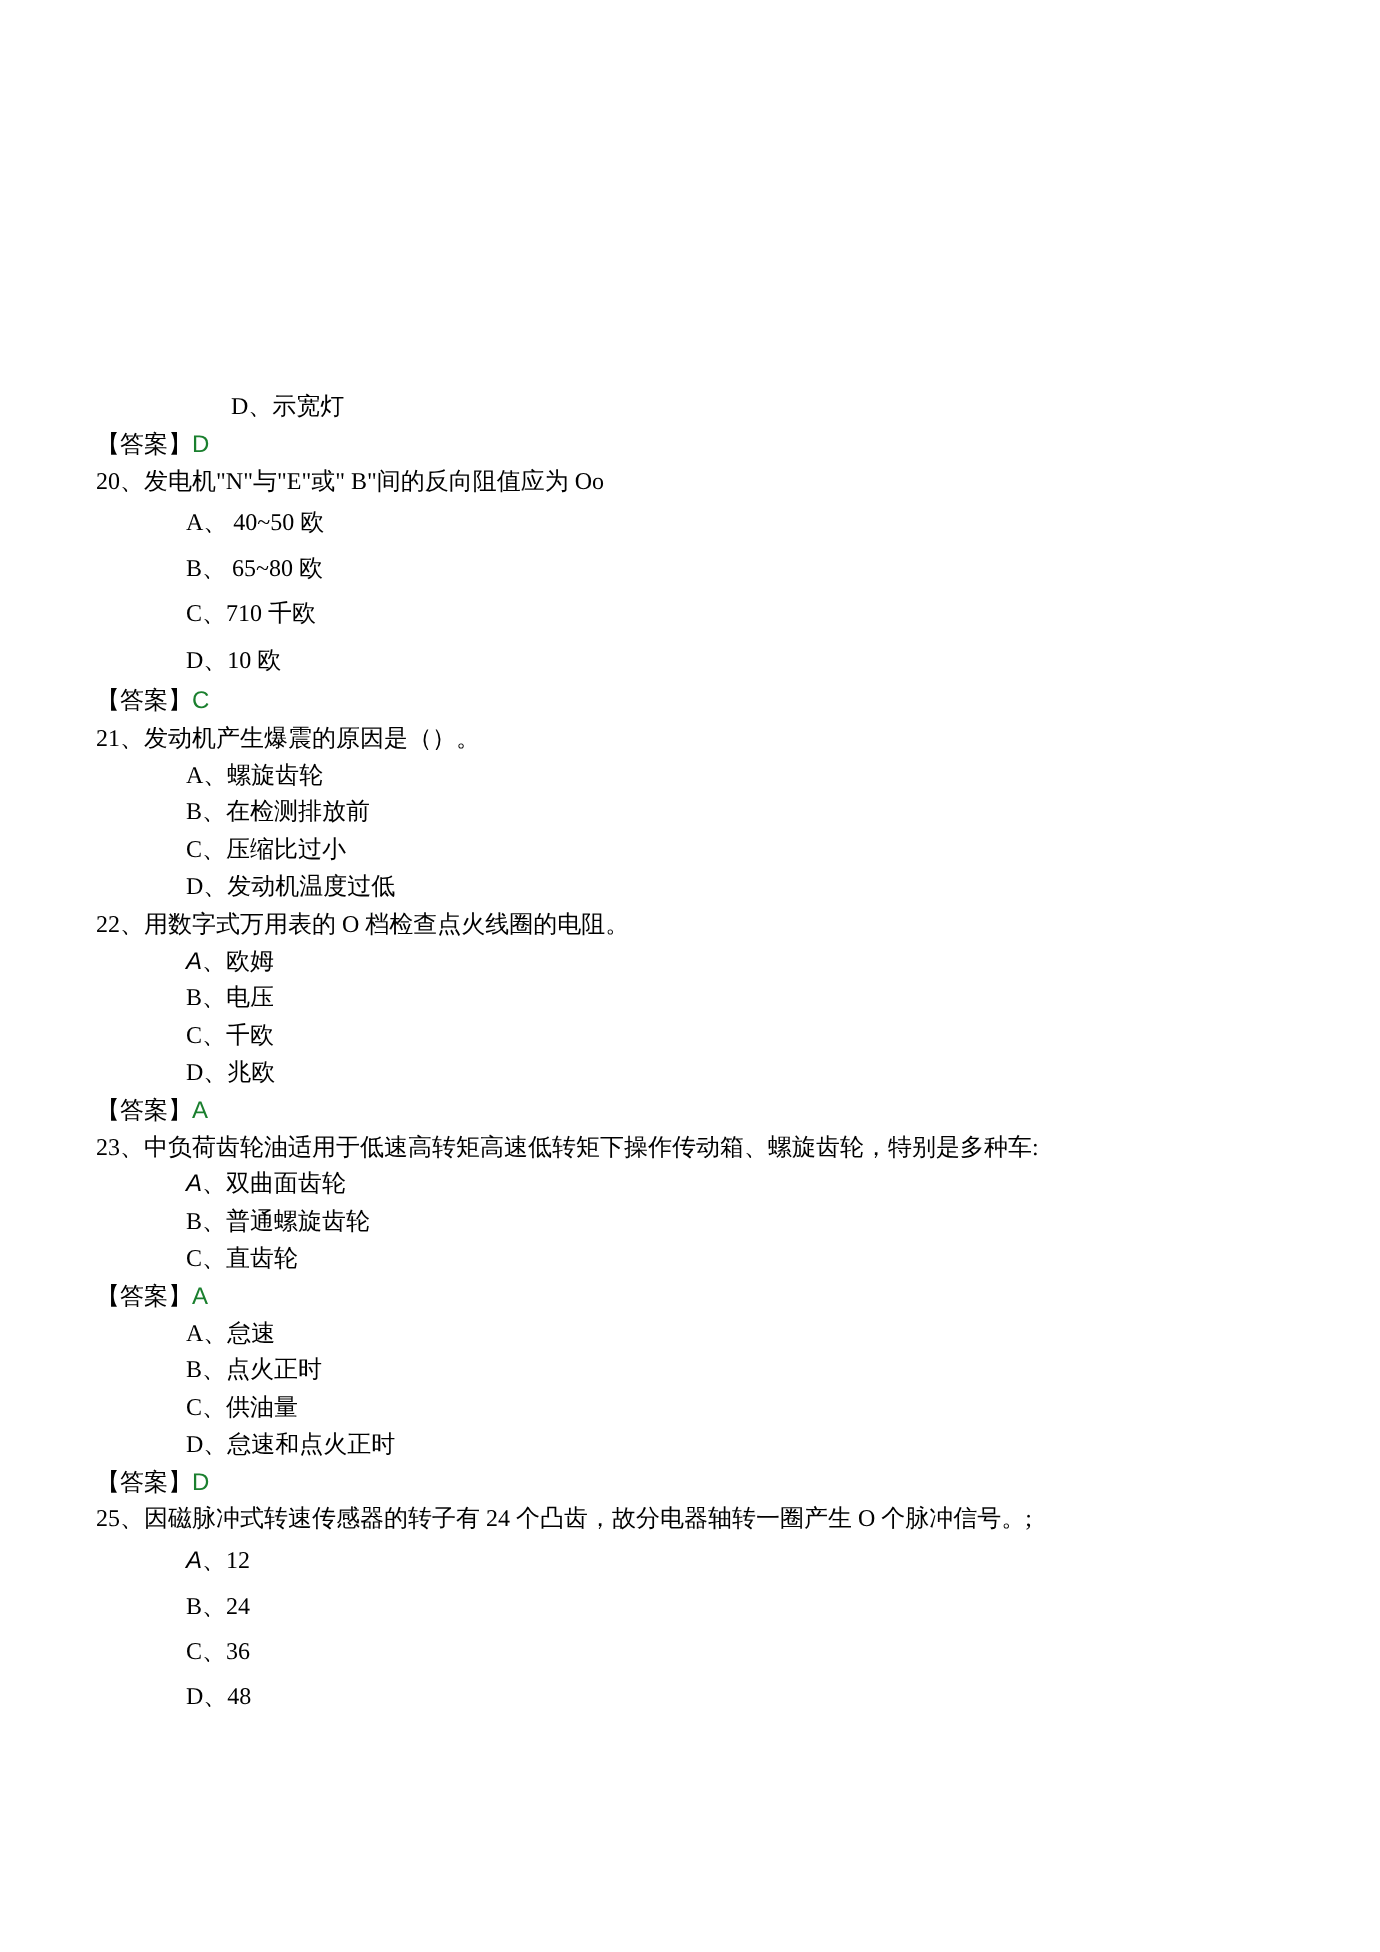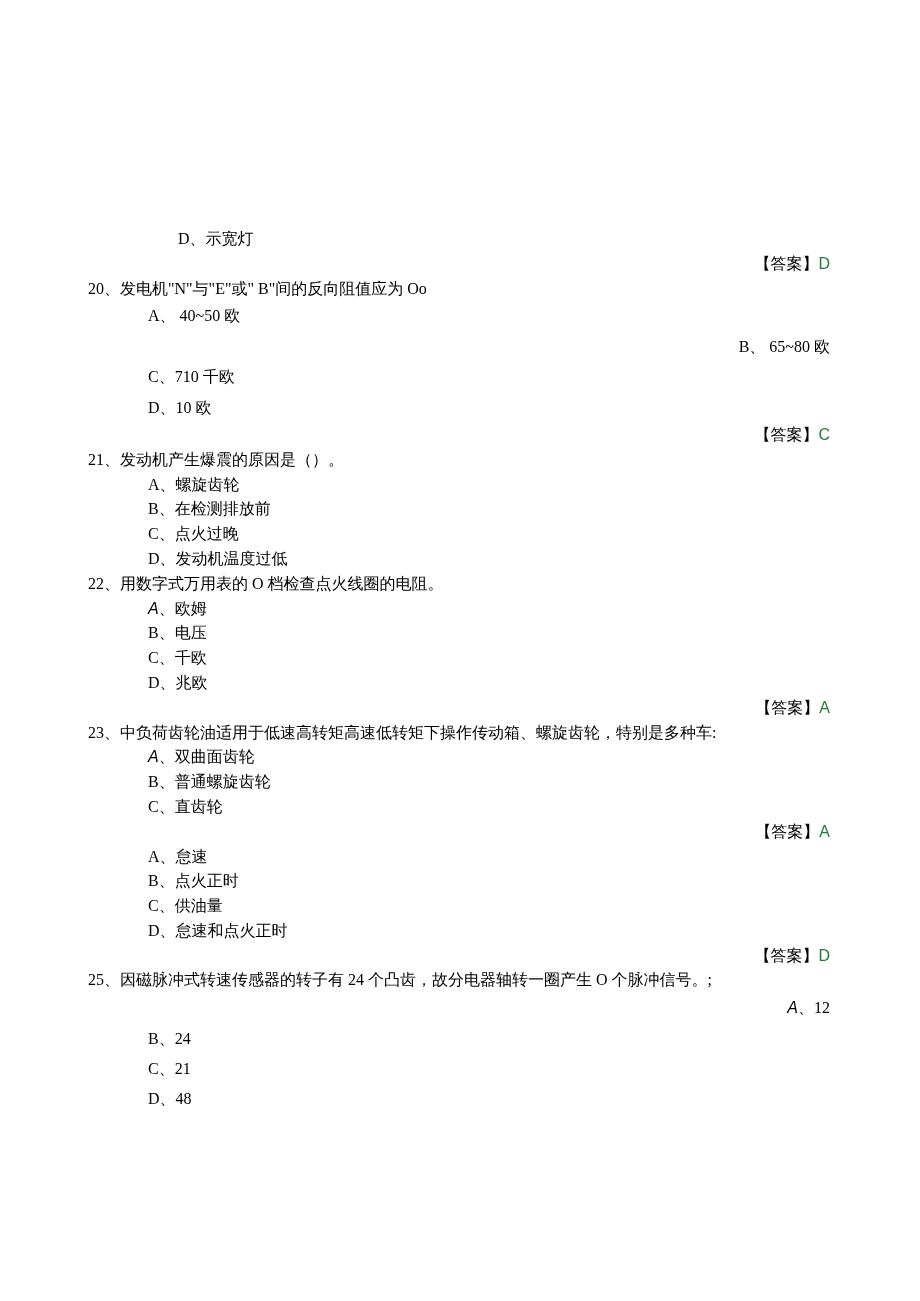--- a/index.html
+++ b/index.html
@@ -12,32 +12,32 @@
     width: 920px;
     min-height: 1301px;
     padding: 227px 0 0 0;
     box-sizing: border-box;
     font-family: "SimSun", "宋体", serif;
     font-size: 16px;
     color: #000000;
     line-height: 1.55;
   }
   .content {
-    padding-left: 88px;
+    padding-left: 64px;
     padding-right: 90px;
+    margin-top: 33px;
   }
   .option {
     padding-left: 60px;
   }
   .question {
     padding-left: 0;
   }
   .answer {
     padding-left: 0;
-    text-align: right;
   }
   .answer-label {
     color: #000000;
   }
   .answer-value {
     color: #1a7f2e;
   }
   .letter {
     font-family: Arial, sans-serif;
     font-style: italic;
@@ -58,21 +58,21 @@
     <div class="answer">
       <span class="answer-label">【答案】</span><span class="answer-value arial">D</span>
     </div>
 
     <div class="question">
       <span>20、发电机"N"与"E"或" B"间的反向阻值应为 Oo</span>
     </div>
     <div class="option" style="line-height:1.9;">
       <span>A、 40~50 欧</span>
     </div>
-    <div class="option" style="line-height:1.9;text-align:right;">
+    <div class="option" style="line-height:1.9;">
       <span>B、 65~80 欧</span>
     </div>
     <div class="option" style="line-height:1.9;">
       <span>C、710 千欧</span>
     </div>
     <div class="option" style="line-height:1.9;">
       <span>D、10 欧</span>
     </div>
     <div class="answer">
       <span class="answer-label">【答案】</span><span class="answer-value arial">C</span>
@@ -81,21 +81,21 @@
     <div class="question">
       <span>21、发动机产生爆震的原因是（）。</span>
     </div>
     <div class="option">
       <span>A、螺旋齿轮</span>
     </div>
     <div class="option">
       <span>B、在检测排放前</span>
     </div>
     <div class="option">
-      <span>C、点火过晚</span>
+      <span>C、压缩比过小</span>
     </div>
     <div class="option">
       <span>D、发动机温度过低</span>
     </div>
 
     <div class="question">
       <span>22、用数字式万用表的 O 档检查点火线圈的电阻。</span>
     </div>
     <div class="option">
       <span class="letter">A</span><span>、欧姆</span>
@@ -141,27 +141,27 @@
     <div class="option">
       <span>D、怠速和点火正时</span>
     </div>
     <div class="answer">
       <span class="answer-label">【答案】</span><span class="answer-value arial">D</span>
     </div>
 
     <div class="question">
       <span>25、因磁脉冲式转速传感器的转子有 24 个凸齿，故分电器轴转一圈产生 O 个脉冲信号。;</span>
     </div>
-    <div class="option" style="line-height:1.9;text-align:right;">
+    <div class="option" style="line-height:1.9;">
       <span class="letter">A</span><span>、12</span>
     </div>
     <div class="option" style="line-height:1.9;">
       <span>B、24</span>
     </div>
     <div class="option" style="line-height:1.9;">
-      <span>C、21</span>
+      <span>C、36</span>
     </div>
     <div class="option" style="line-height:1.9;">
       <span>D、48</span>
     </div>
 
   </div>
 </div>
 
 </body></html>

